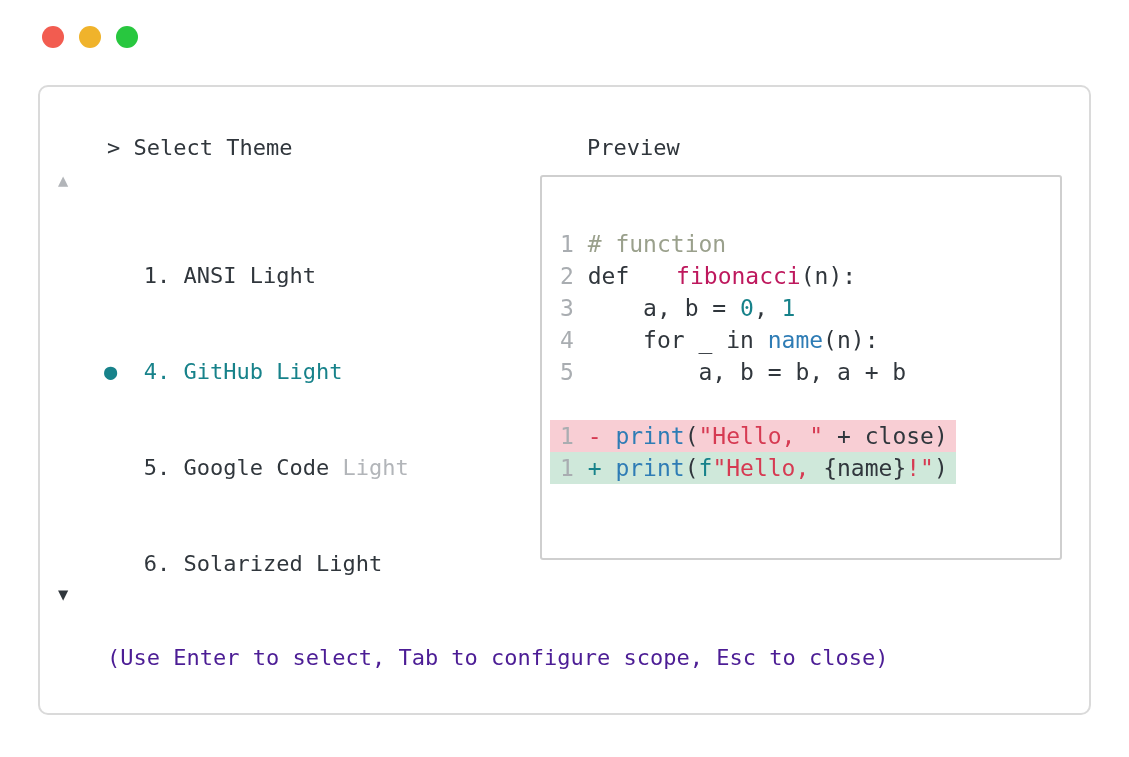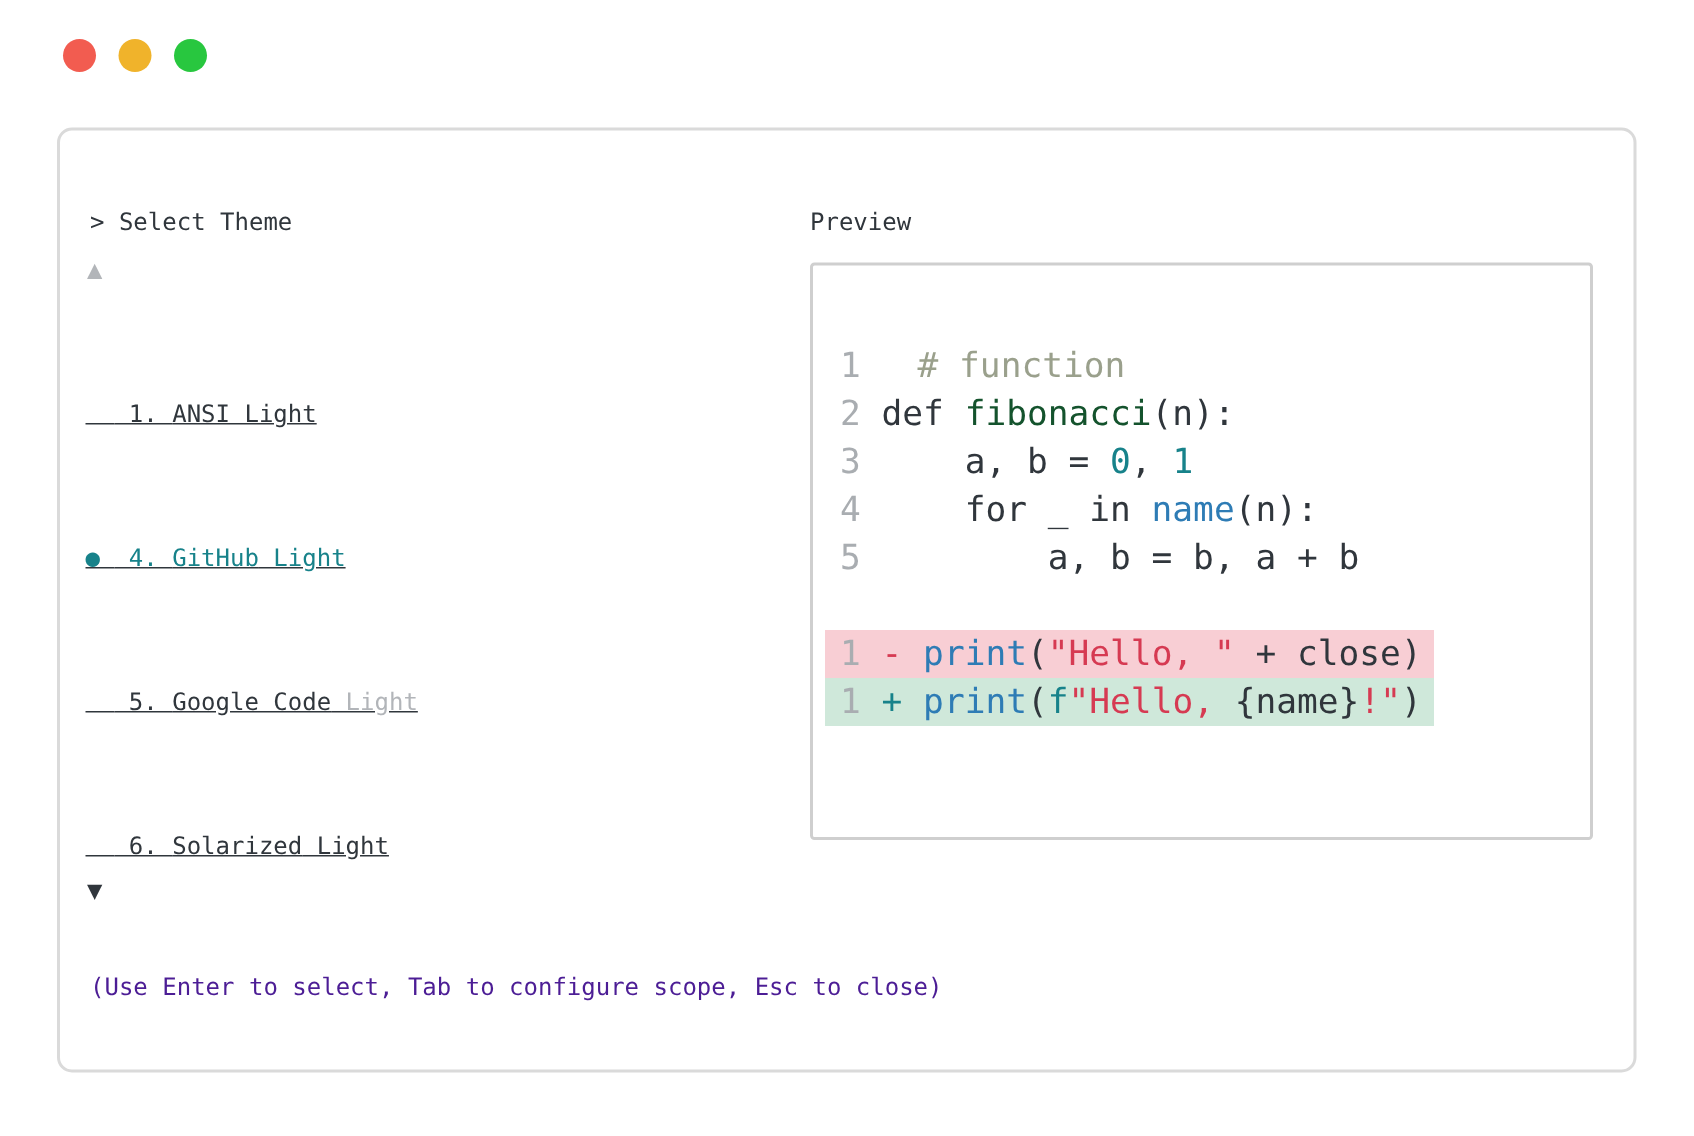--- a/index.html
+++ b/index.html
@@ -10,49 +10,49 @@
   .lights { position:absolute; left:42px; top:26px; display:flex; gap:15px; }
   .light { width:22px; height:22px; border-radius:50%; border:none; cursor:pointer; }
   .light.close    { background:#f25c50; }
   .light.minimize { background:#f0b32b; }
   .light.maximize { background:#28c73f; }
 
   
   .window { position:absolute; left:38px; top:85px; width:1053px; height:630px;
             background:#fff; border:2px solid #dadada; border-radius:10px; }
 
-  .mono { font-size:16px; line-height:32px; white-space:pre; color:#30363c; }
+  .mono { font-size:22px; line-height:32px; white-space:pre; color:#30363c;margin-left:47px; }
 
   .title-row { position:absolute; left:60px; top:132px; }
   .preview-label { position:absolute; left:540px; top:132px; }
 
   .arrow { position:absolute; left:58px; font-size:17px; line-height:32px; cursor:pointer; }
   .arrow-up   { top:164px; color:#b2b5b9; }
   .arrow-down { top:578px; color:#30363c; }
 
   .theme-list { position:absolute; left:57px; top:196px; }
-  .trow { height:32px; cursor:pointer;text-decoration:underline; }
+  .trow { height:32px; cursor:pointer; }
   .trow span { color:#30363c; }
   .trow .dim { color:#b2b5b9; }
   .trow.selected span { color:#17828a; }
 
   
   .preview-pane { position:absolute; left:540px; top:175px; width:522px; height:385px;
                   border:2px solid #cfcfcf; border-radius:3px; background:#fff; }
   .code { position:absolute; left:0; top:51px; width:100%; padding-left:18px; }
   .code-line { height:32px; white-space:pre; font-size:23px; line-height:32px; }
   .lnum { color:#a9adb1; margin-right:1ch; }
   .hl { display:inline-block; margin-left:-10px; padding:0 8px 0 10px; }
   .removed { background:#f8ced4; }
   .added   { background:#cfe8da; }
 
   
   .plain   { color:#30363c;margin-top:13px; }
-  .comment { color:#9aa08c;margin-left:24px; }
-  .func    { color:#14532d; }
+  .comment { color:#9aa08c; }
+  .func    { color:#be185d;margin-left:33px; }
   .number  { color:#17828a; }
   .builtin { color:#2e7cb5; }
   .string  { color:#d63a52; }
   .removed-marker { color:#d63a52; }
   .added-marker   { color:#17828a; }
 
   .footer { position:absolute; left:60px; top:642px; color:#4c1d95; }
 </style>
 </head>
 <body>

